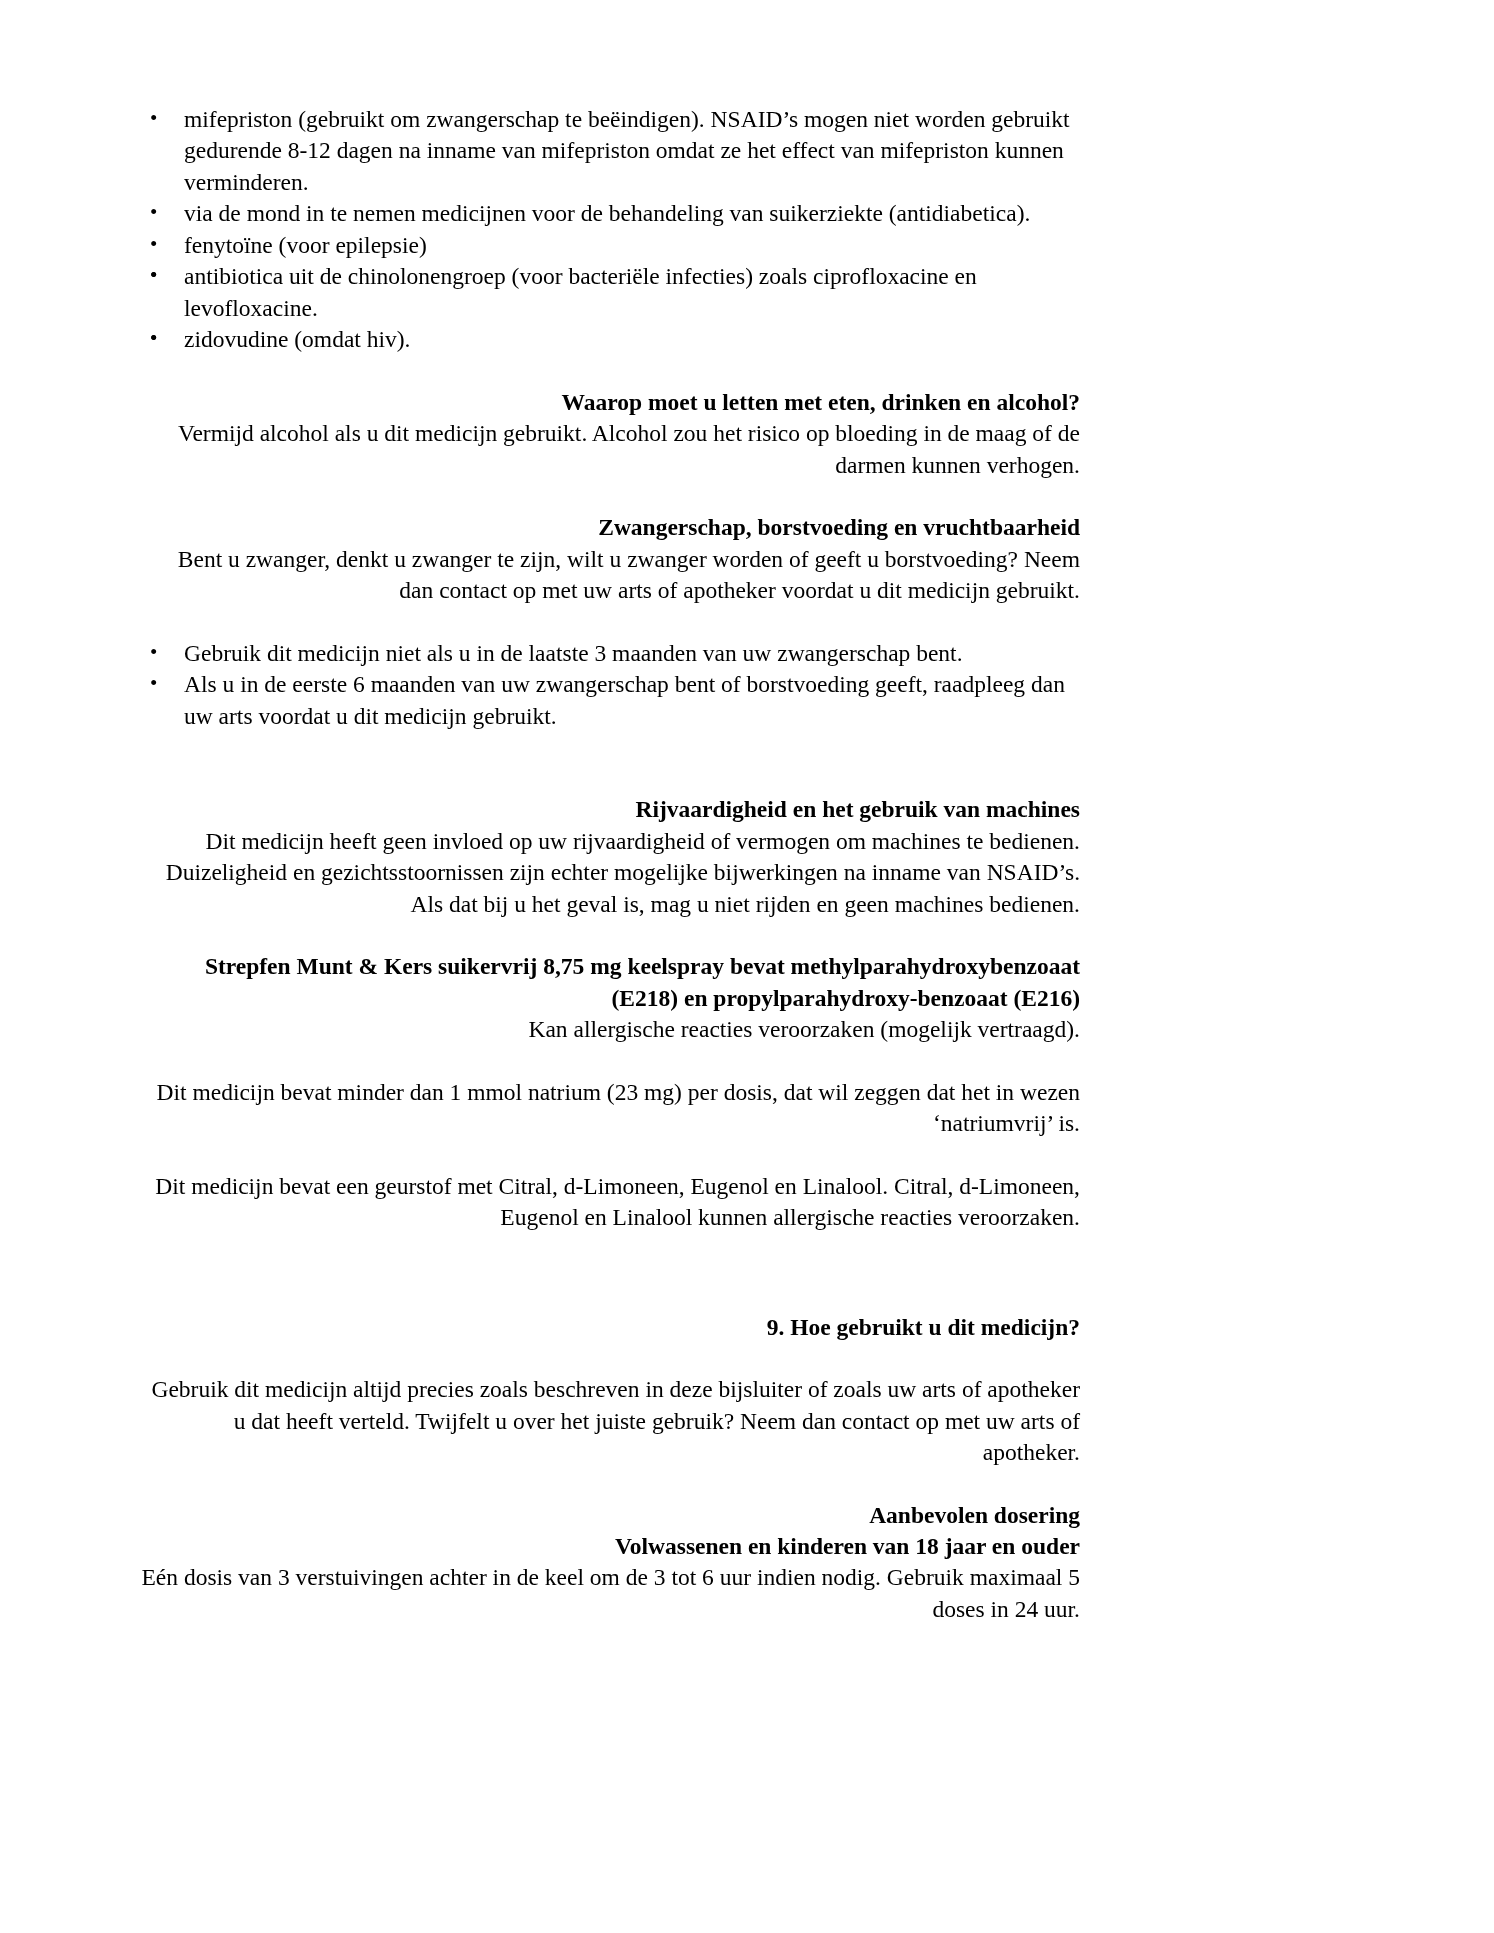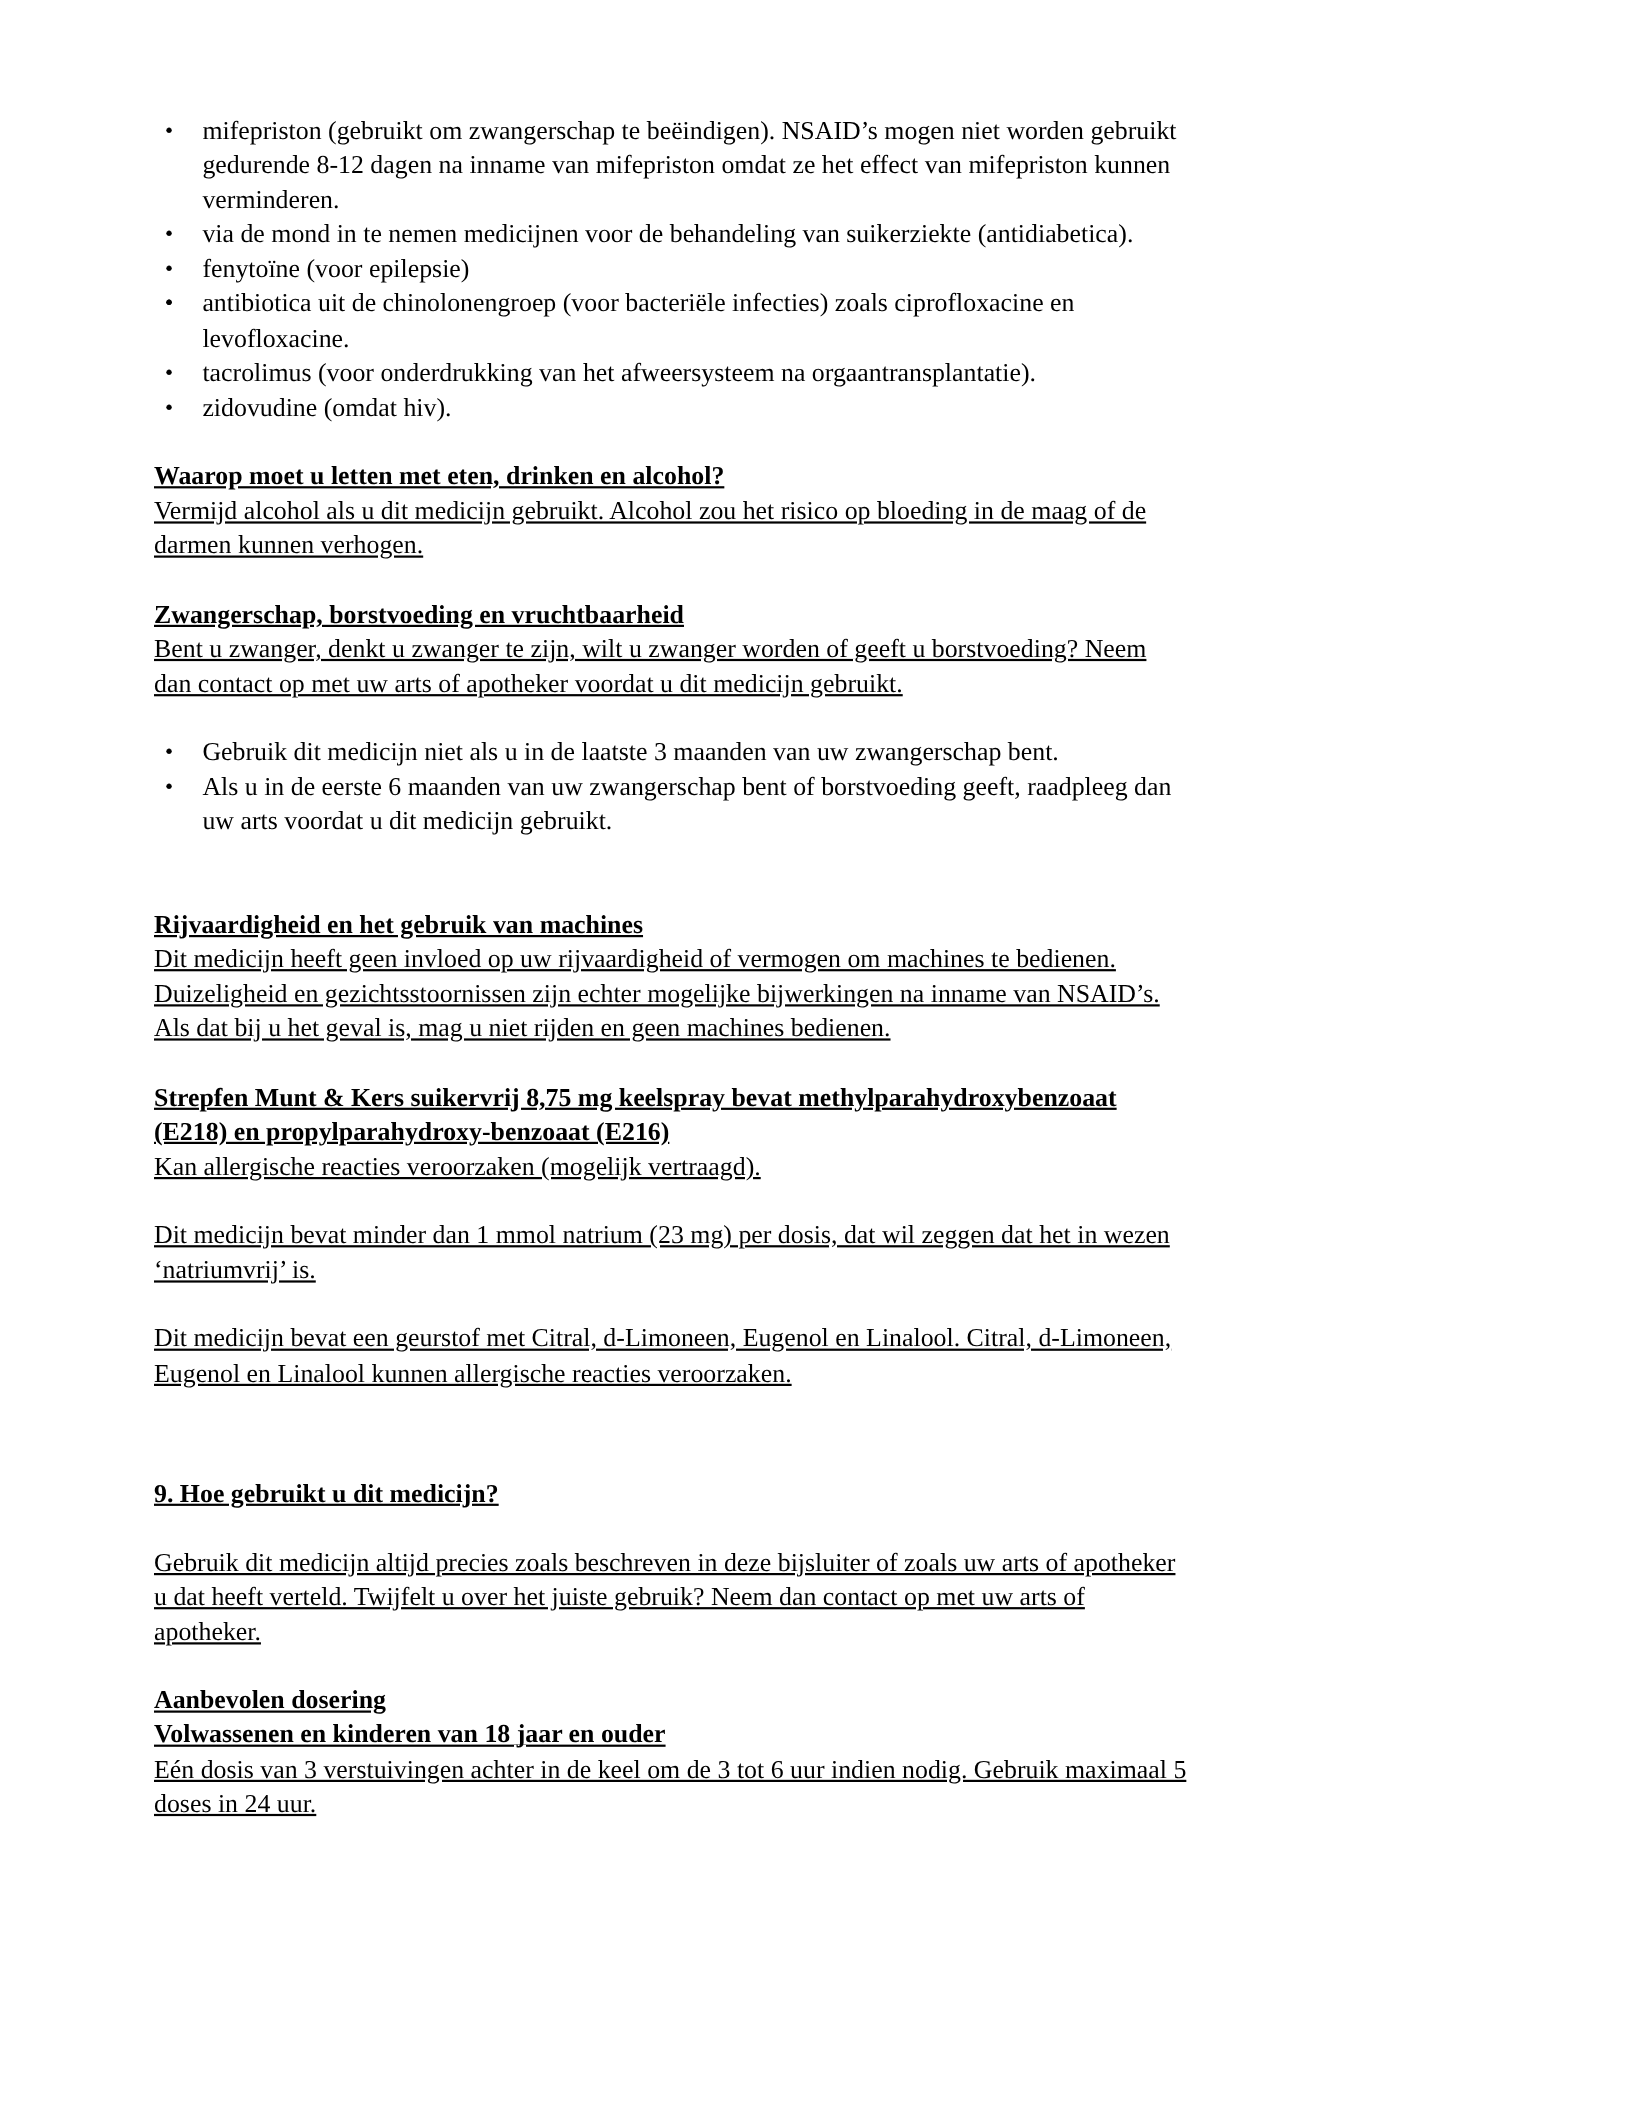--- a/index.html
+++ b/index.html
@@ -20,22 +20,21 @@
     padding: 104px 140px 0 140px;
     overflow: hidden;
   }
   .content {
     width: 940px;
     font-size: 23.5px;
     line-height: 1.34;
   }
   p {
     margin: 0;
-    text-align: left;
-    text-decoration: underline;
+    text-align: right;
   }
   .bold {
     font-weight: bold;
   }
   ul.bullets {
     list-style: none;
     margin: 0;
     padding: 0;
   }
   ul.bullets li {
@@ -74,21 +73,20 @@
       </li>
       <li>
         <span class="bullet-glyph">•</span>
       </li>
       <li>
         <span class="bullet-glyph">•</span>
         <span>antibiotica uit de chinolonengroep (voor bacteriële infecties) zoals ciprofloxacine en levofloxacine.</span>
       </li>
       <li>
         <span class="bullet-glyph">•</span>
-        <span>tacrolimus (voor onderdrukking van het afweersysteem na orgaantransplantatie).</span>
       </li>
       <li>
         <span class="bullet-glyph">•</span>
         <span>zidovudine (omdat hiv).</span>
       </li>
     </ul>
 
     <div class="gap-md"></div>
 
     <p class="bold">Waarop moet u letten met eten, drinken en alcohol?</p>

